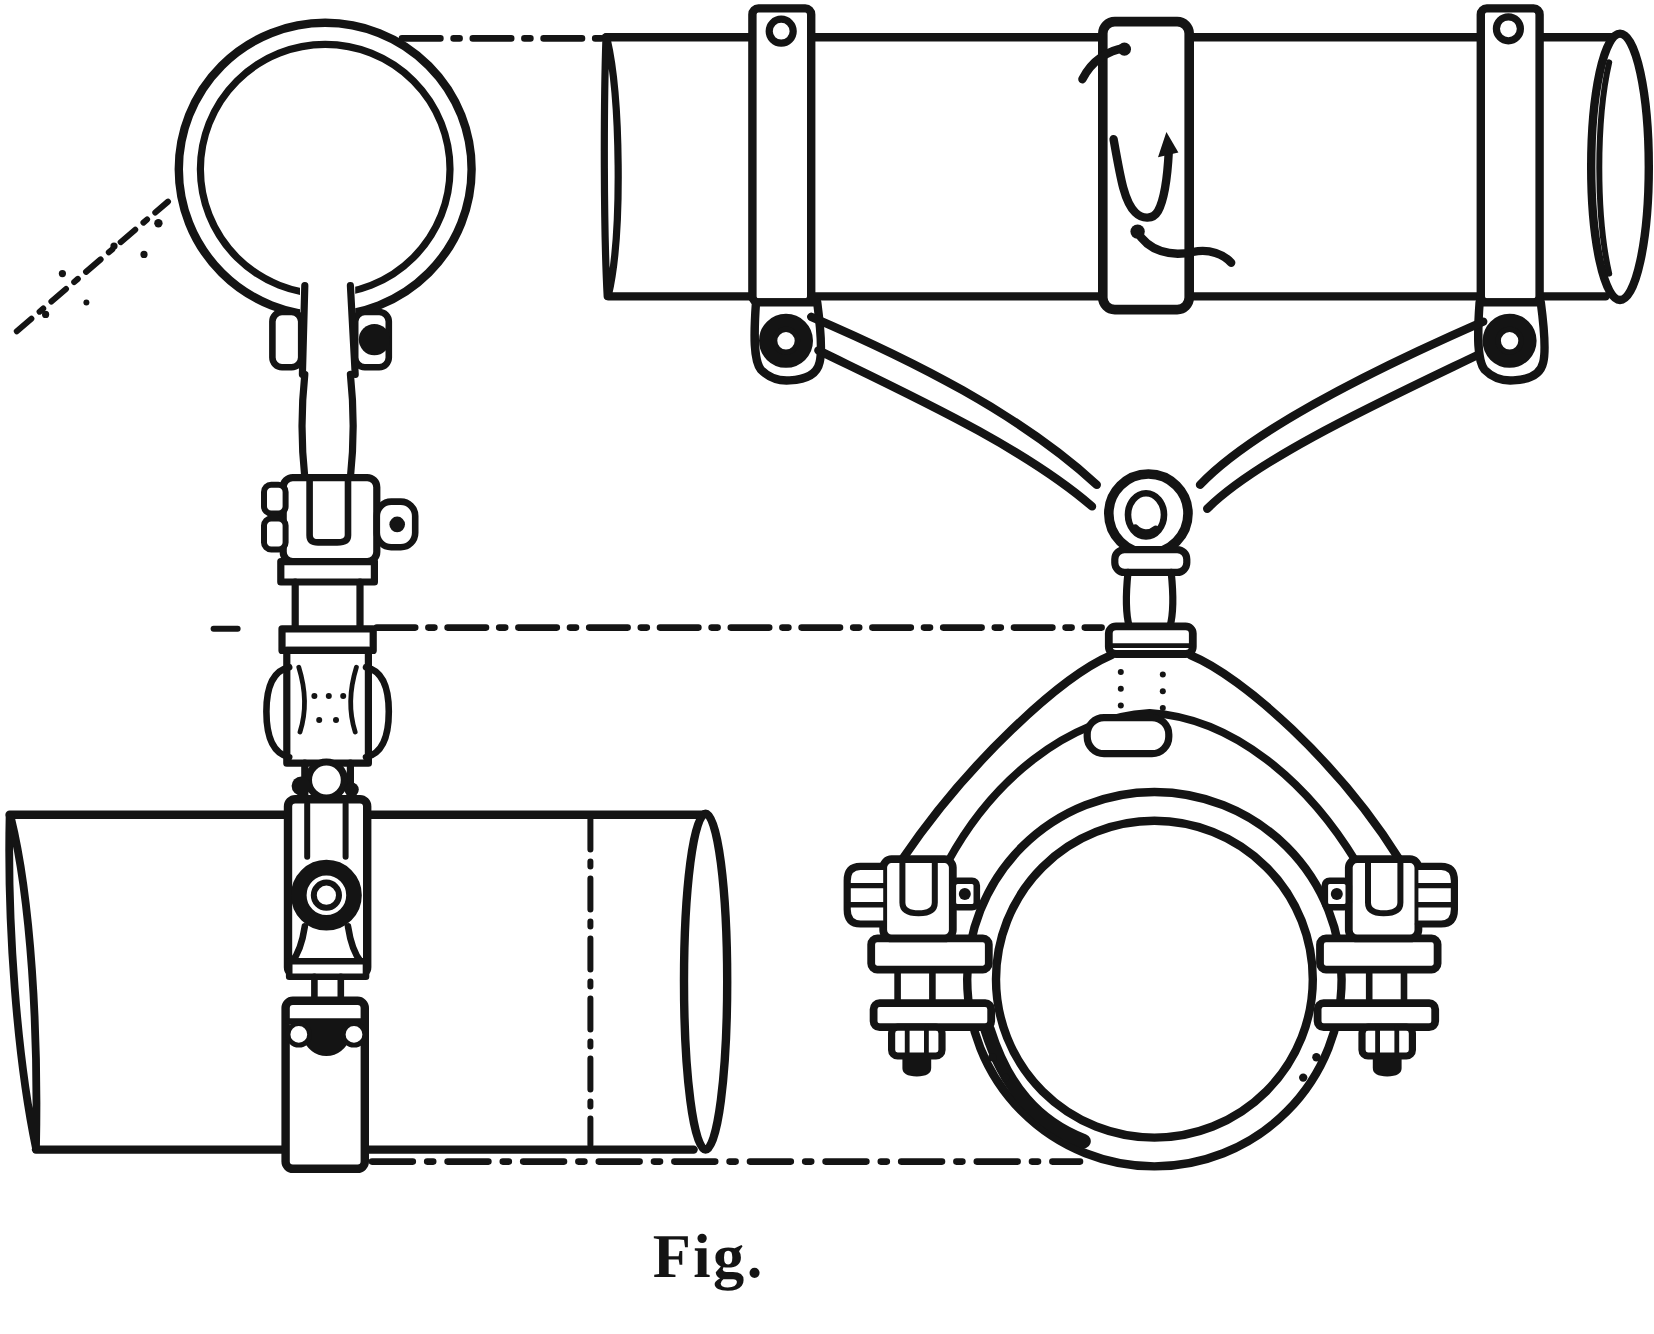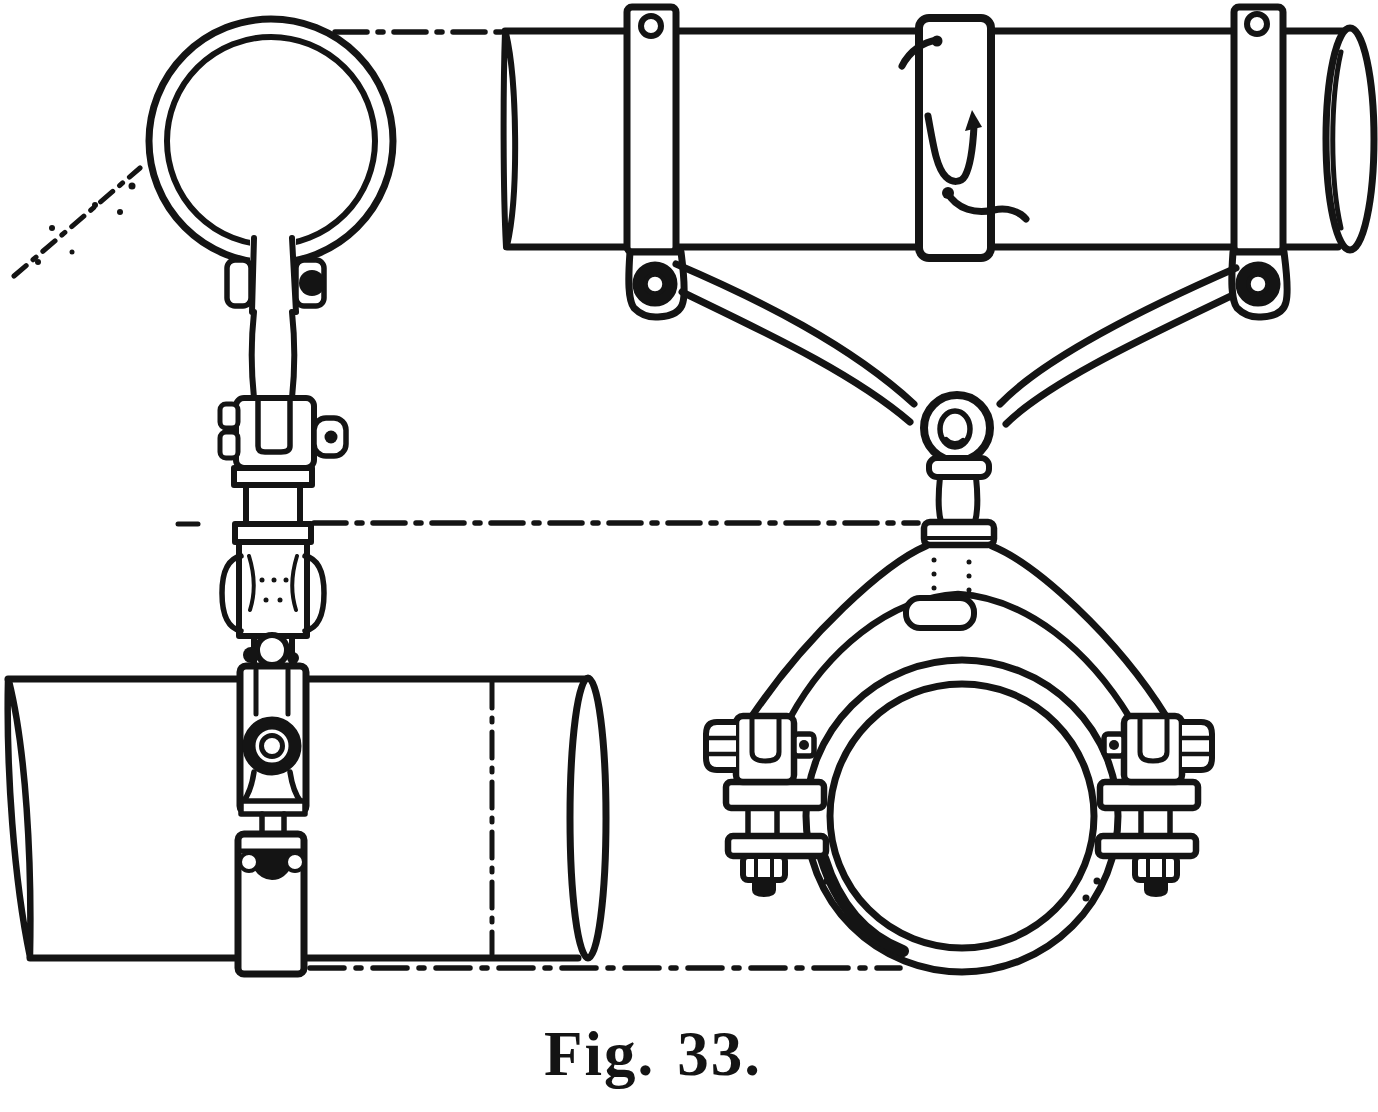--- a/index.html
+++ b/index.html
@@ -1,21 +1,21 @@
 <!DOCTYPE html>
 <html style="--ink: #141414; --paper: #ffffff;"><head>
 <meta charset="utf-8">
 <style>
   :root { --ink:#141414; --paper:#ffffff; }
   html,body{margin:0;padding:0;background:var(--paper);}
   .page{position:relative;width:1378px;height:1112px;background:var(--paper);overflow:hidden;
         font-family:"Liberation Serif", "DejaVu Serif", serif;}
   .drawing{position:absolute;inset:0;color:var(--ink);}
-  .caption{position:absolute;left:544px;top:1018px;display:flex;gap:22px;
-           font-size:63px;font-weight:600;color:var(--ink);letter-spacing:2px;}
+  .caption{position:absolute;left:544px;top:1018px;display:flex;gap:34px;
+           font-size:52px;font-weight:600;color:var(--ink);letter-spacing:2px;}
   svg *{vector-effect:none;}
 </style>
 </head>
 <body>
 
 <div class="page">
   <svg class="drawing" viewBox="0 0 1378 1112" width="1378" height="1112" fill="none" stroke="currentColor" stroke-linecap="round" stroke-linejoin="round">
 
     <g>
       <path d="M335,32 H504" stroke-width="5.5" stroke-dasharray="32 11 5 11"></path>
@@ -204,15 +204,14 @@
         <circle cx="1114" cy="745" r="5" fill="currentColor" stroke="none"></circle>
         <rect x="1135" y="856" width="42" height="24" rx="5" fill="var(--paper)" stroke-width="6"></rect>
         <path d="M1148,856 V880 M1164,856 V880" stroke-width="4"></path>
         <path d="M1144,880 H1168 V890 Q1168,897 1156,897 Q1144,897 1144,890 Z" fill="currentColor" stroke="none"></path>
       </g>
     </g>
   </svg>
 
   <div class="caption">
     <span>Fig.</span>
-    <span>33.</span>
   </div>
 </div>
 
 </body></html>

